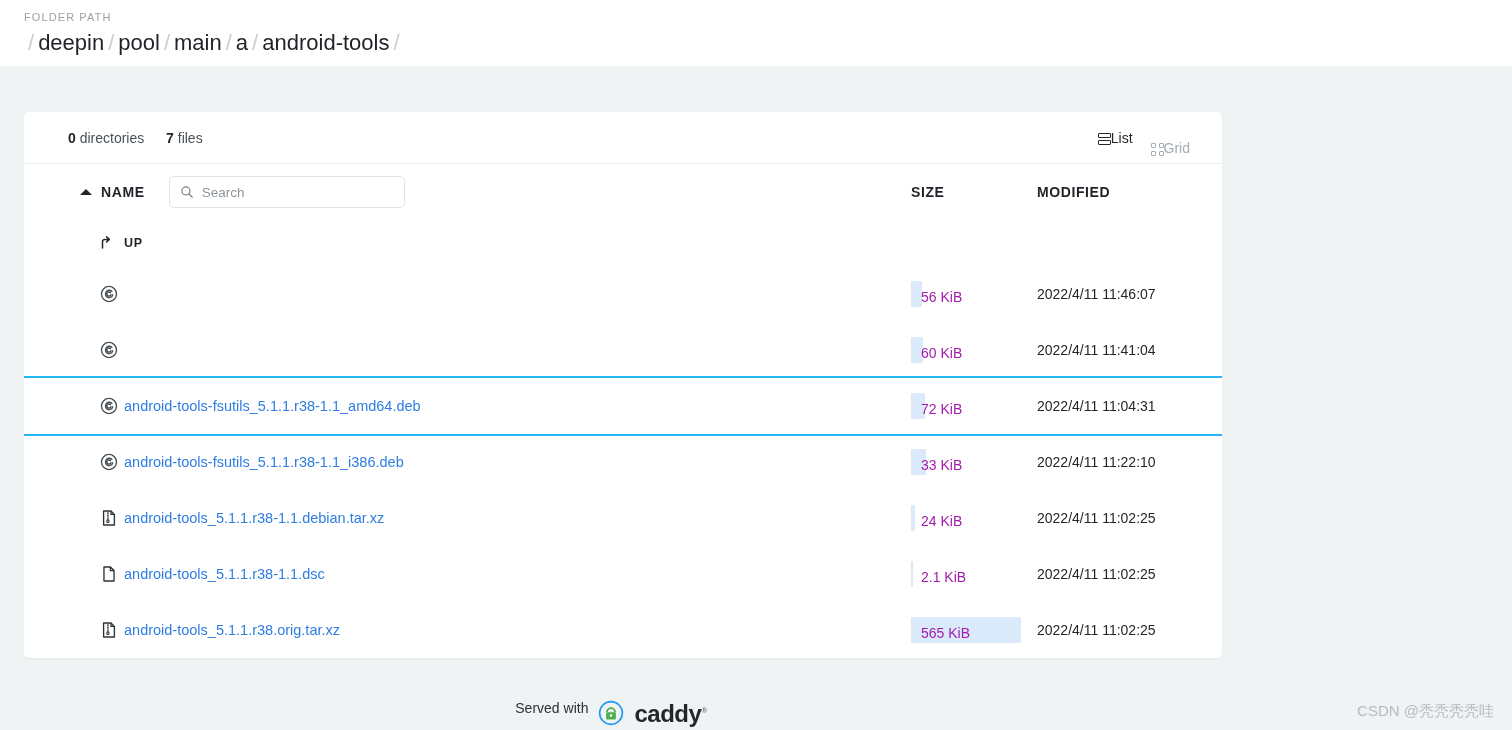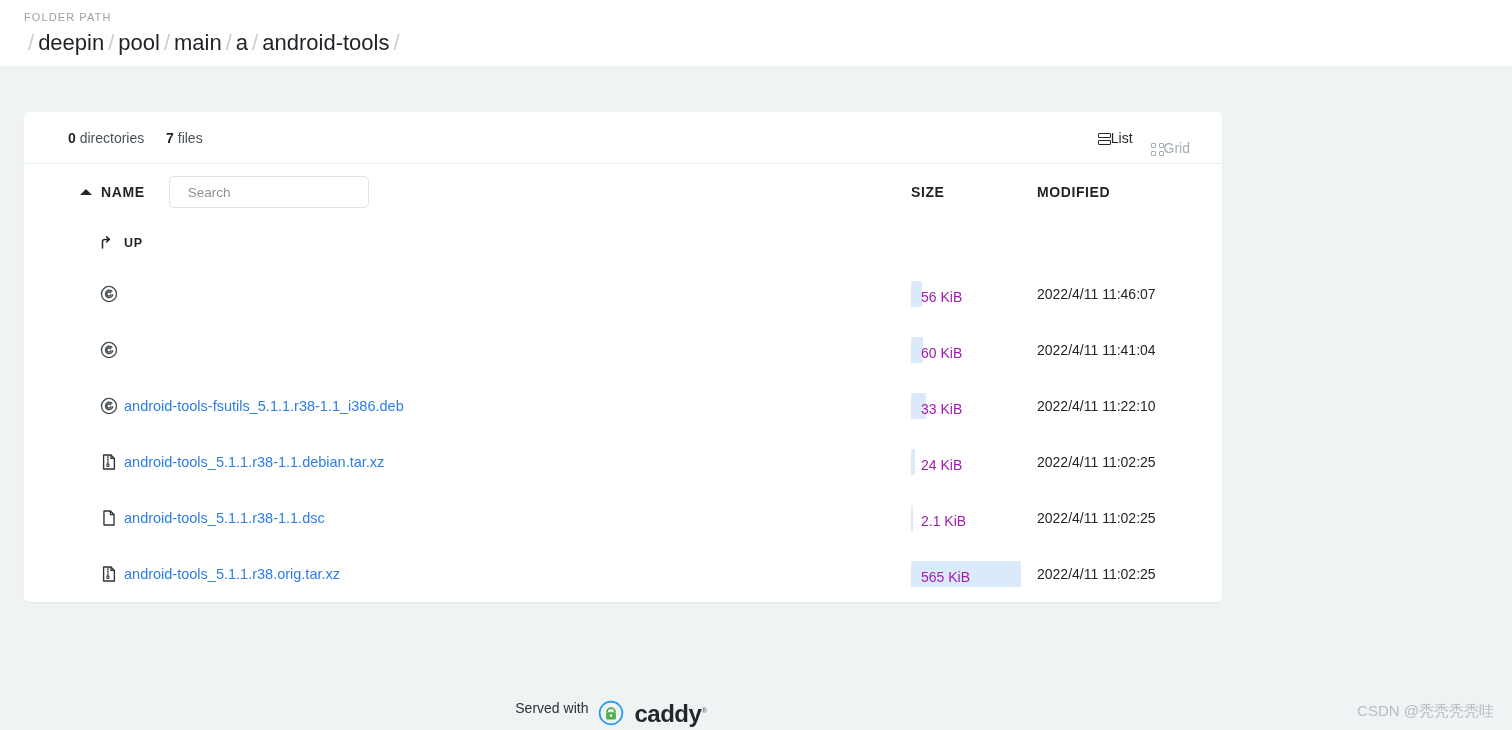--- a/index.html
+++ b/index.html
@@ -96,21 +96,21 @@
     border-left: 6px solid transparent;
     border-right: 6px solid transparent;
     border-bottom: 6px solid #22272b;
   }
   .col-label {
     font-size: 14px; font-weight: 700; letter-spacing: .6px;
     color: #1f2328; text-transform: uppercase;
   }
   .search-wrap {
     margin-left: 24px;
-    width: 200px; height: 32px;
+    width: 236px; height: 32px;
     border: 1px solid #dfe3e6; border-radius: 5px;
     display: flex; align-items: center; gap: 8px;
     padding: 0 10px;
     background: #fff;
   }
   .search-wrap input {
     border: none; outline: none; flex: 1;
     font-size: 13.5px; color: #22272b;
     font-family: "Liberation Sans", sans-serif;
     background: transparent;
@@ -292,20 +292,34 @@
               <svg width="18" height="18" viewBox="0 0 20 20">
                 <circle cx="10" cy="10" r="8.4" fill="none" stroke="#464d53" stroke-width="1.5"></circle>
                 <path d="M13.2 7.2 a4.1 4.1 0 1 0 1 3.6 M11.6 8.4 a2.3 2.3 0 1 0 .6 2.2" fill="none" stroke="#464d53" stroke-width="1.5" stroke-linecap="round"></path>
               </svg>
             </span>
             <div class="size-cell">
               <div class="size-bar" style="width:11%"></div>
               <div class="size-text">60 KiB</div>
             </div>
             <div class="mod-cell">2022/4/11 11:41:04</div>
+          </div>
+          <div class="row selected">
+            <span class="row-icon">
+              <svg width="18" height="18" viewBox="0 0 20 20">
+                <circle cx="10" cy="10" r="8.4" fill="none" stroke="#464d53" stroke-width="1.5"></circle>
+                <path d="M13.2 7.2 a4.1 4.1 0 1 0 1 3.6 M11.6 8.4 a2.3 2.3 0 1 0 .6 2.2" fill="none" stroke="#464d53" stroke-width="1.5" stroke-linecap="round"></path>
+              </svg>
+            </span>
+            <a class="fname namecell" href="#">android-tools-fsutils_5.1.1.r38-1.1_amd64.deb</a>
+            <div class="size-cell">
+              <div class="size-bar" style="width:13%"></div>
+              <div class="size-text">72 KiB</div>
+            </div>
+            <div class="mod-cell">2022/4/11 11:04:31</div>
           </div>
           <div class="row">
             <span class="row-icon">
               <svg width="18" height="18" viewBox="0 0 20 20">
                 <circle cx="10" cy="10" r="8.4" fill="none" stroke="#464d53" stroke-width="1.5"></circle>
                 <path d="M13.2 7.2 a4.1 4.1 0 1 0 1 3.6 M11.6 8.4 a2.3 2.3 0 1 0 .6 2.2" fill="none" stroke="#464d53" stroke-width="1.5" stroke-linecap="round"></path>
               </svg>
             </span>
             <a class="fname namecell" href="#">android-tools-fsutils_5.1.1.r38-1.1_i386.deb</a>
             <div class="size-cell">

